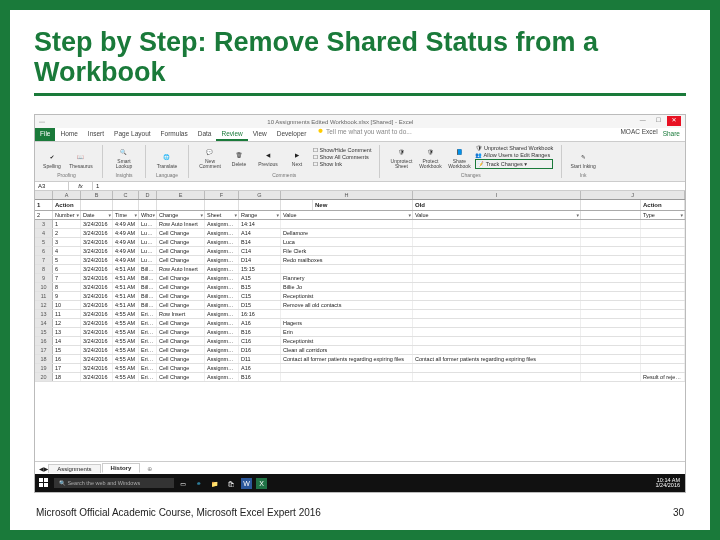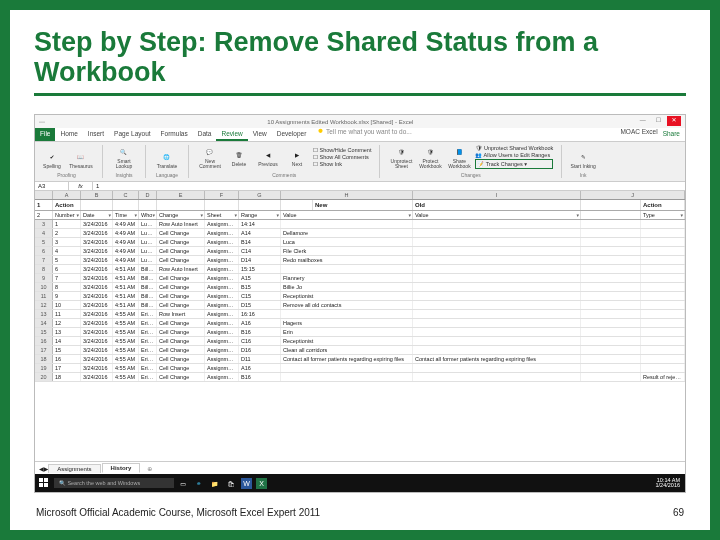--- a/index.html
+++ b/index.html
@@ -524,16 +524,16 @@
         <span class="tbic">🛍</span>
         <span class="tbic" style="background:#2b579a;color:#fff;font-size:7px;width:11px;height:11px">W</span>
         <span class="tbic" style="background:#217346;color:#fff;font-size:7px;width:11px;height:11px">X</span>
       </span>
       <span class="spacer"></span>
       <span class="clock"><span>10:14 AM</span><br><span>1/24/2016</span></span>
     </div>
   </div>
 
   <div class="footer">
-    <span>Microsoft Official Academic Course, Microsoft Excel Expert 2011</span>
-    <span>69</span>
+    <span>Microsoft Official Academic Course, Microsoft Excel Expert 2016</span>
+    <span>30</span>
   </div>
 </div>
 
 </body></html>

